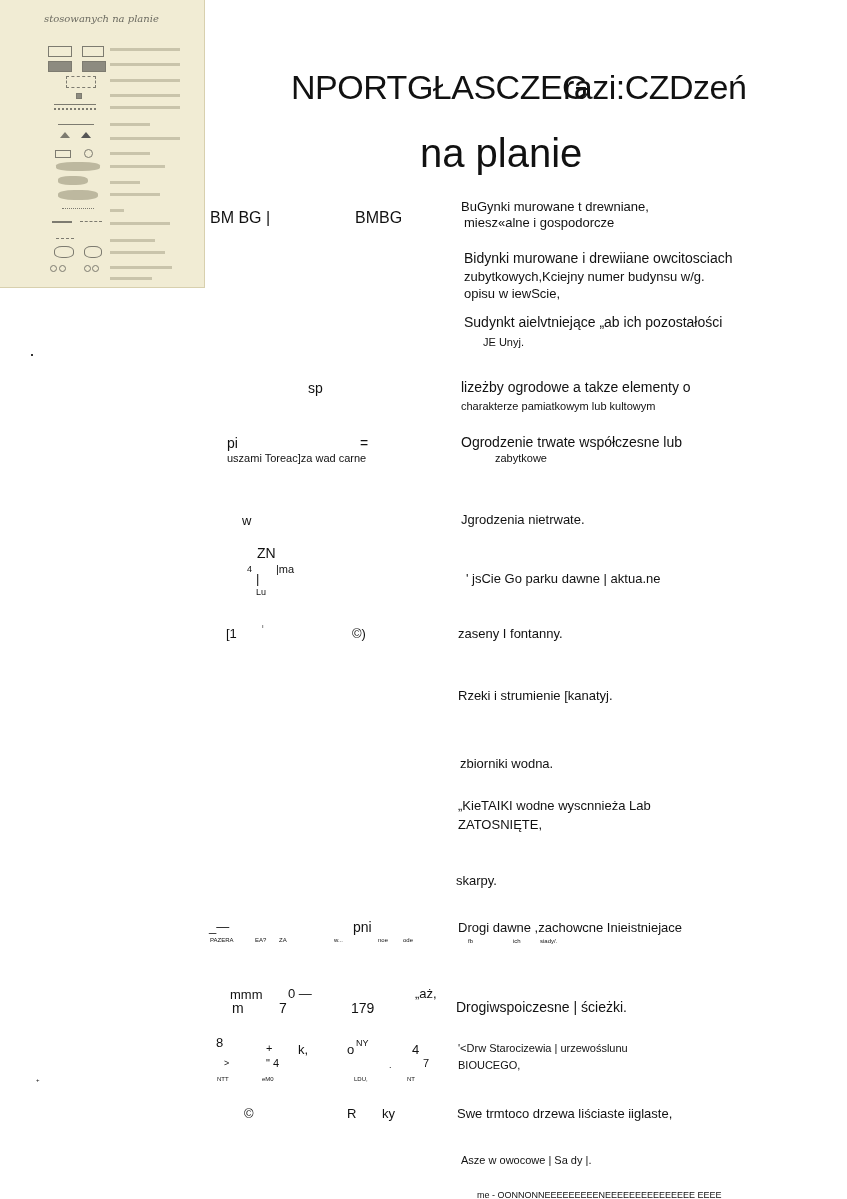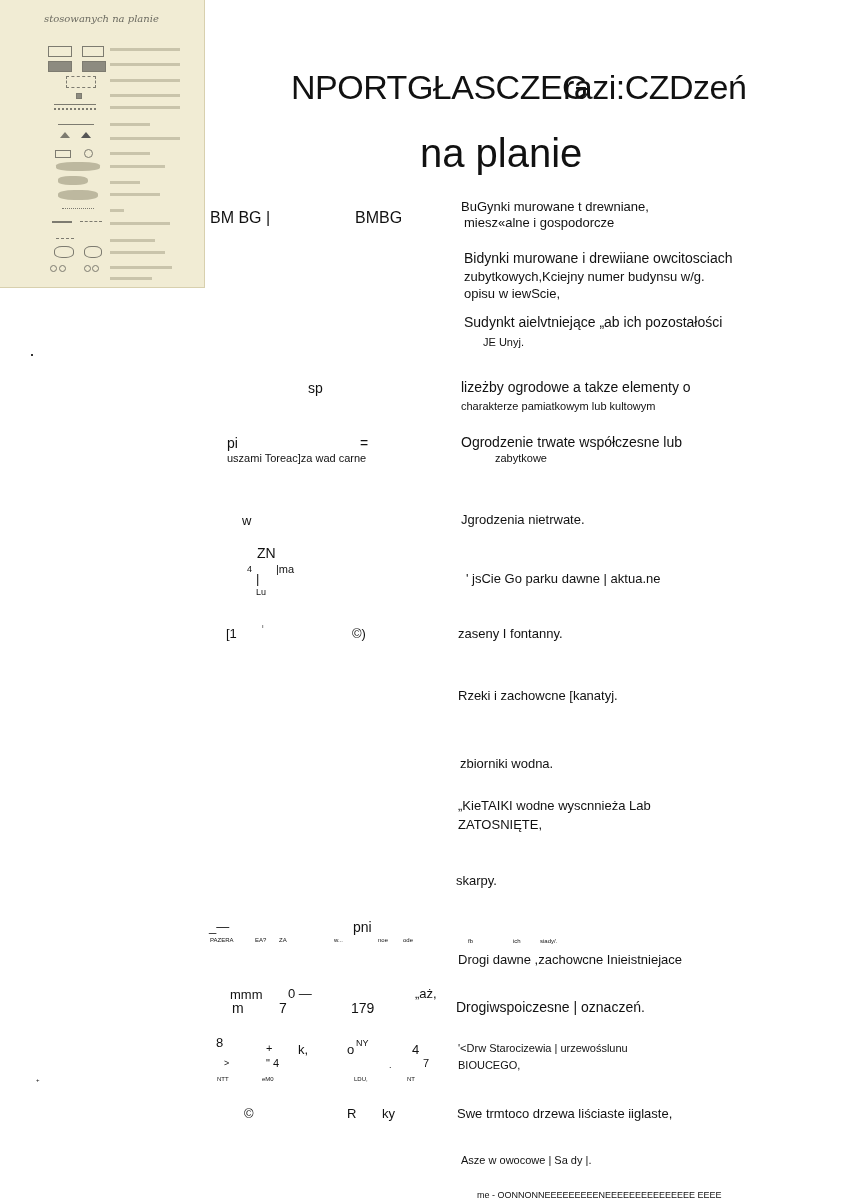--- a/index.html
+++ b/index.html
@@ -169,35 +169,35 @@
 
 <div class="abs f14" style="left:461px;top:435px;">Ogrodzenie  trwate   współczesne      lub</div>
 <div class="abs f11" style="left:461px;top:453px;margin-left:34px;">zabytkowe</div>
 
 <div class="abs f13" style="left:461px;top:513px;">Jgrodzenia     nietrwate.</div>
 
 <div class="abs f13" style="left:466px;top:572px;">' jsCie    Go  parku    dawne   |  aktua.ne</div>
 
 <div class="abs f13" style="left:458px;top:627px;">zaseny      I    fontanny.</div>
 
-<div class="abs f13" style="left:458px;top:689px;">Rzeki      i    zachowcne      [kanatyj.</div>
+<div class="abs f13" style="left:458px;top:689px;">Rzeki      i    strumienie      [kanatyj.</div>
 
 <div class="abs f13" style="left:460px;top:757px;">zbiorniki          wodna.</div>
 
 <div class="abs f13" style="left:458px;top:799px;">„KieTAIKI      wodne     wyscnnieża      Lab</div>
 <div class="abs f13" style="left:458px;top:818px;">ZATOSNIĘTE,</div>
 
 <div class="abs f13" style="left:456px;top:874px;">skarpy.</div>
 
-<div class="abs f13" style="left:458px;top:921px;margin-top:32px;">Drogi  dawne   ,zachowcne      Inieistniejace</div>
+<div class="abs f13" style="left:458px;top:921px;">Drogi  dawne   ,zachowcne      Inieistniejace</div>
 <div class="abs f6" style="left:468px;top:938px;">fb</div>
 <div class="abs f6" style="left:513px;top:938px;">ich</div>
 <div class="abs f6" style="left:540px;top:938px;">siady/.</div>
 
-<div class="abs f14" style="left:456px;top:1000px;">Drogiwspoiczesne   |  oznaczeń.</div>
+<div class="abs f14" style="left:456px;top:1000px;">Drogiwspoiczesne   |  ścieżki.</div>
 
 <div class="abs f11" style="left:458px;top:1043px;">'&lt;Drw      Starocizewia          |  urzewośslunu</div>
 <div class="abs f11" style="left:458px;top:1060px;">BIOUCEGO,</div>
 
 <div class="abs f13" style="left:457px;top:1107px;">Swe       trmtoco     drzewa       liściaste        iiglaste,</div>
 
 <div class="abs f11" style="left:461px;top:1155px;">Asze       w    owocowe          |     Sa  dy   |.</div>
 
 <div class="abs f9" style="left:477px;top:1191px;">me              -          OONNONNEEEEEEEEENEEEEEEEEEEEEEEE          EEEE</div>
 

